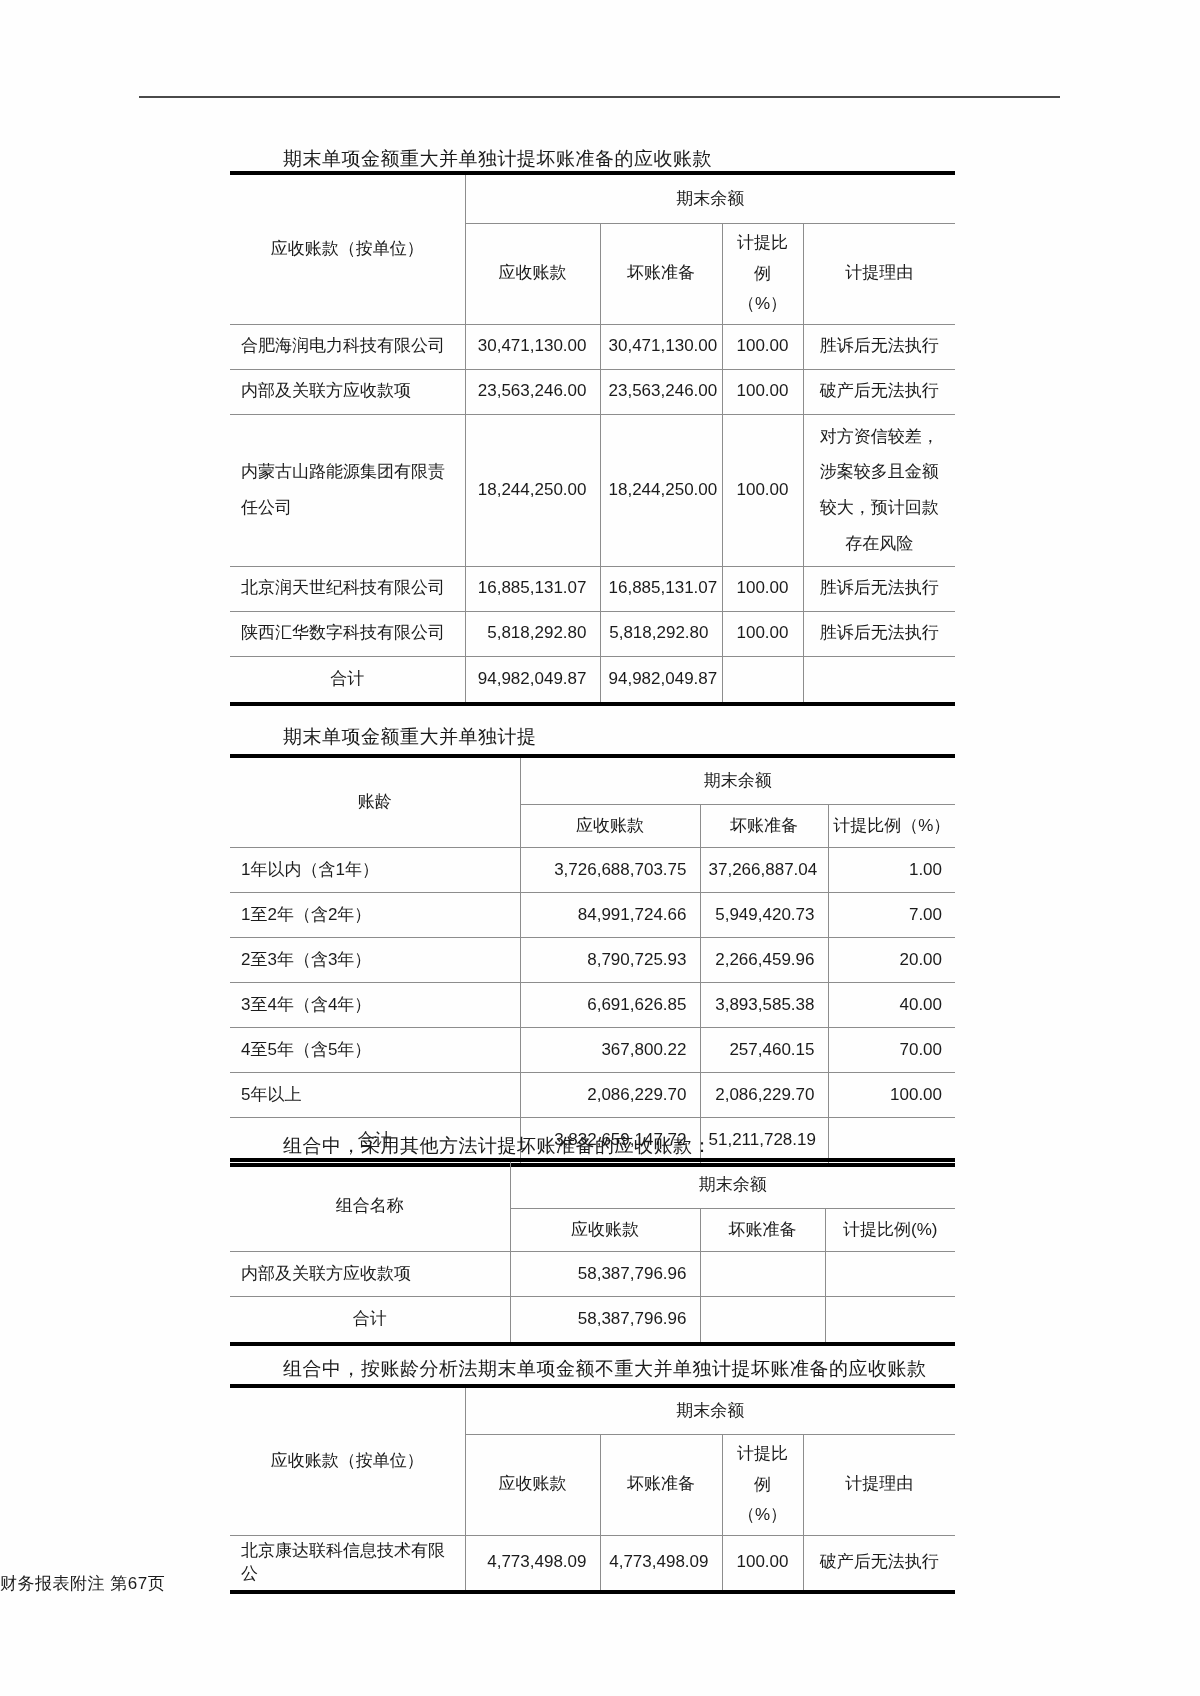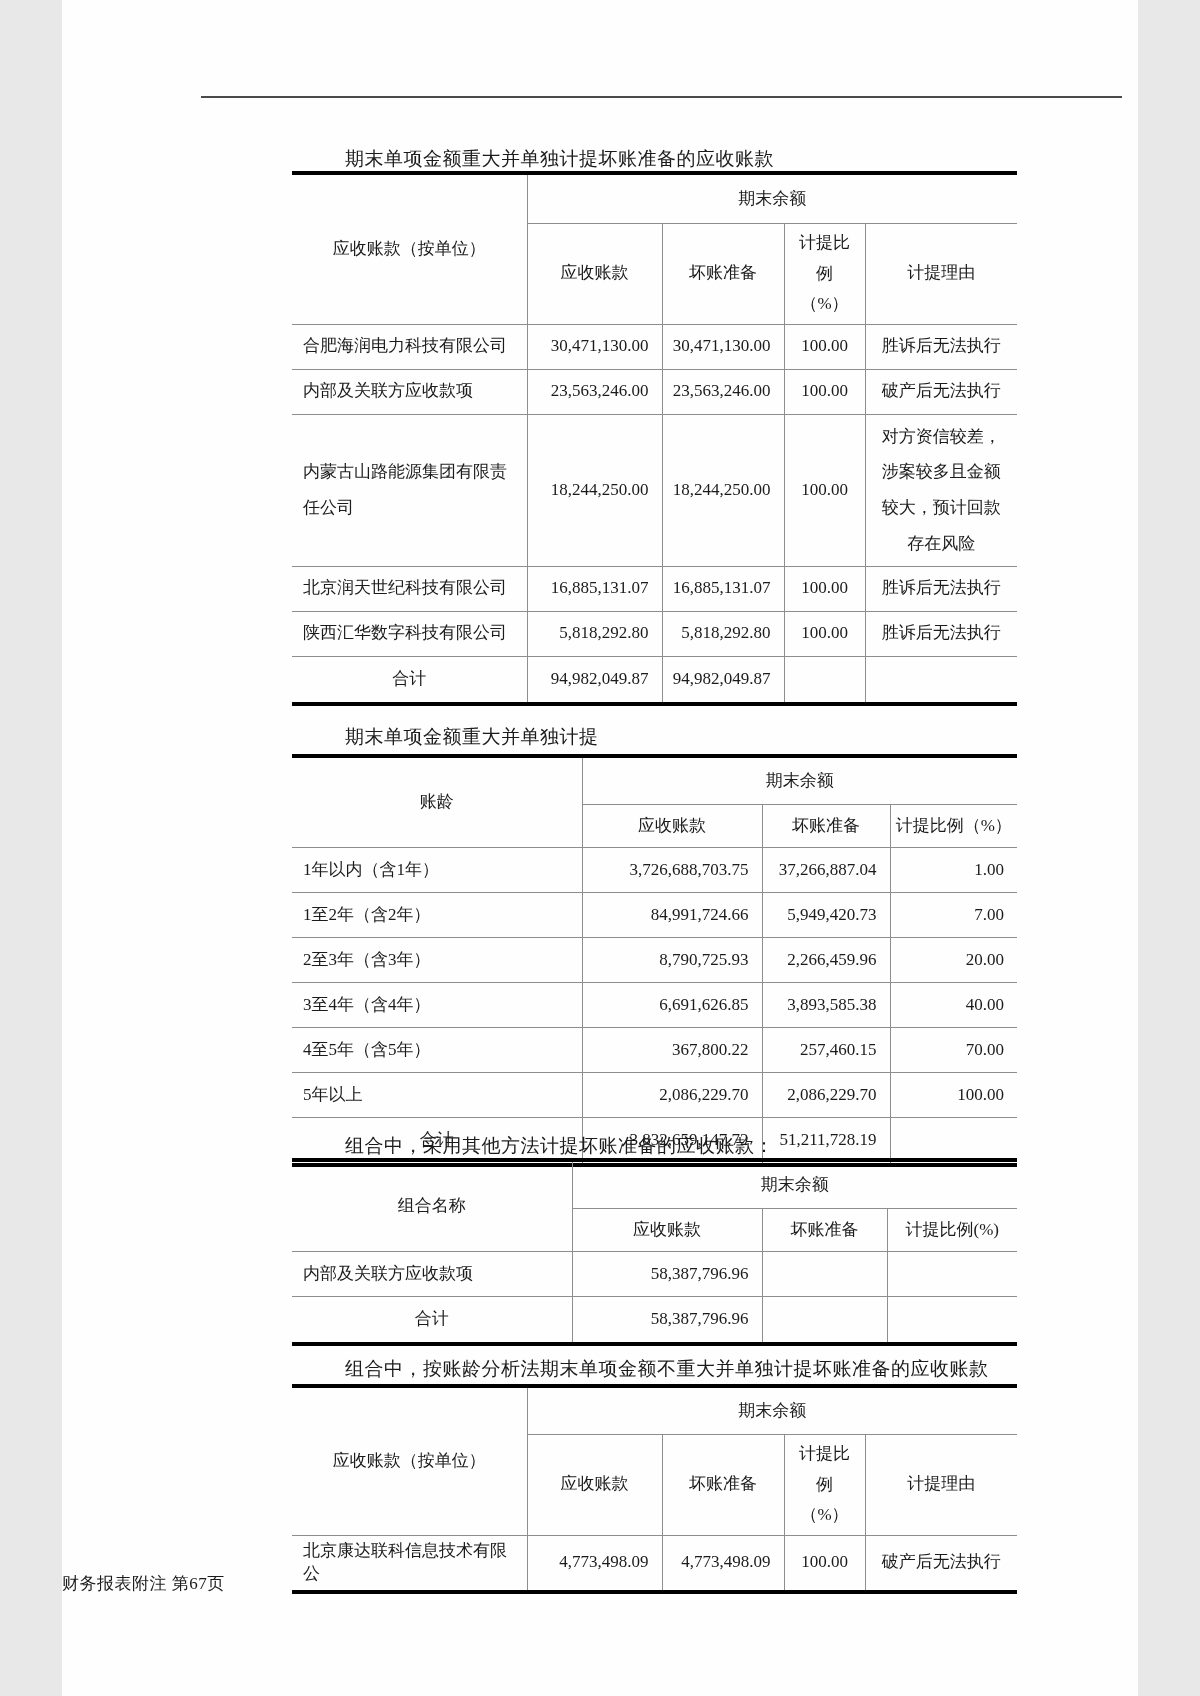--- a/index.html
+++ b/index.html
@@ -1,22 +1,22 @@
 <!DOCTYPE html>
 <html><head>
 <meta charset="utf-8">
 <style>
   html,body { margin:0; padding:0; background:#e8e8e8; }
   .page {
     position: relative;
-    width: 1076px;
+    width: 1200px;
     height: 1696px;
     margin: 0 auto;
     background: #fefefe;
-    font-family: Liberation Serif, serif;
+    font-family: Liberation Sans, sans-serif;
     color: #1b1b1b;
     overflow: hidden;
   }
   .top-rule {
     position: absolute;
     top: 96px; left: 139px;
     width: 921px; height: 0;
     border-top: 2px solid #4a4a4a;
   }
   .sec-title {

